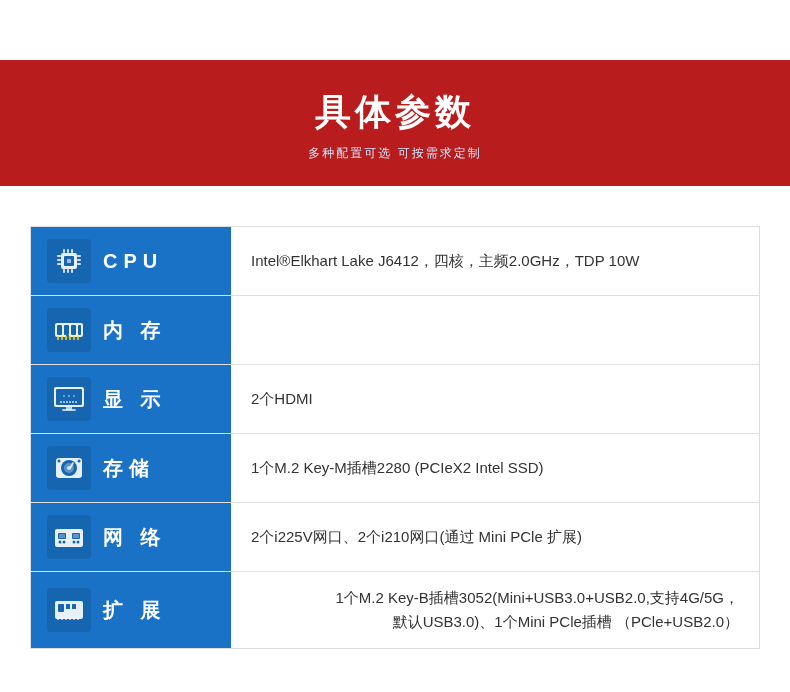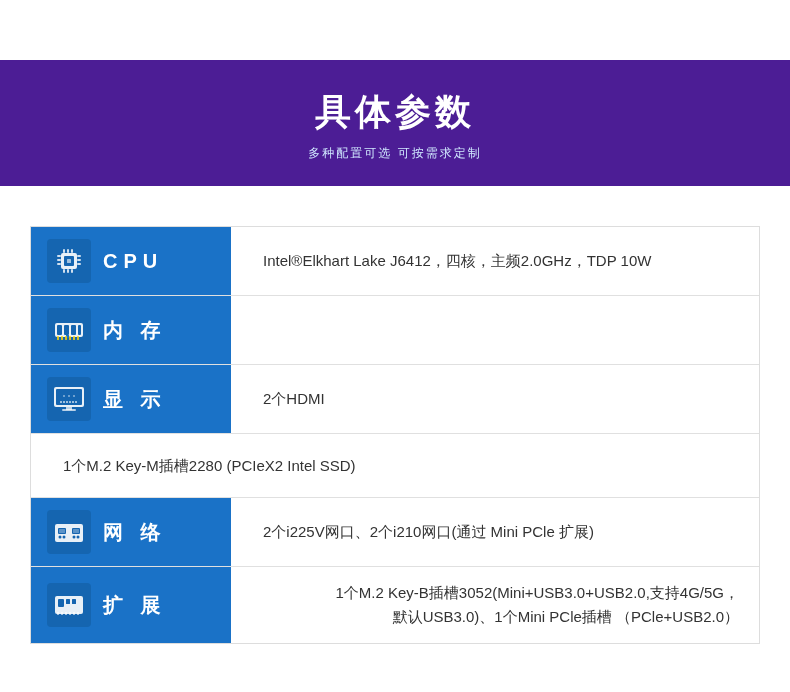--- a/index.html
+++ b/index.html
@@ -16,21 +16,21 @@
     }
 
     
     .top-space {
       height: 60px;
       background: #fff;
     }
 
     
     .header-section {
-      background: #4c1d95;
+      background: #b91c1c;
       padding: 28px 20px 24px;
       text-align: center;
     }
 
     .header-title {
       font-size: 36px;
       font-weight: bold;
       color: #fff;
       letter-spacing: 4px;
       margin-bottom: 8px;
@@ -93,21 +93,20 @@
 
     .spec-value {
       flex: 1;
       padding: 14px 20px;
       font-size: 15px;
       color: #333;
       display: flex;
       align-items: center;
       line-height: 1.6;
       background: #fff;
-      margin-left: 12px;
     }
 
     .spec-value-inner {
       width: 100%;
     }
 
     
     .icon-cpu {
       background: #1565b0;
       border-radius: 4px;
@@ -275,20 +274,38 @@
           </svg>
         </div>
         <div class="spec-name">显 示</div>
       </div>
       <div class="spec-value">
         <div class="spec-value-inner">2个HDMI</div>
       </div>
     </div>
 
     <div class="spec-row">
+      <div class="spec-label">
+        <div class="spec-icon icon-storage">
+          <svg width="34" height="34" viewBox="0 0 34 34" fill="none">
+
+            <rect x="4" y="7" width="26" height="20" rx="3" fill="white" opacity="0.9"></rect>
+
+            <circle cx="17" cy="17" r="8" fill="#1565b0"></circle>
+            <circle cx="17" cy="17" r="5" fill="white" opacity="0.3"></circle>
+            <circle cx="17" cy="17" r="2" fill="white" opacity="0.7"></circle>
+
+            <rect x="17" y="10" width="2" height="7" rx="1" fill="white" opacity="0.8" transform="rotate(30 17 17)"></rect>
+
+            <circle cx="7" cy="10" r="1.5" fill="#1565b0"></circle>
+            <circle cx="27" cy="10" r="1.5" fill="#1565b0"></circle>
+          </svg>
+        </div>
+        <div class="spec-name">存储</div>
+      </div>
       <div class="spec-value">
         <div class="spec-value-inner">1个M.2 Key-M插槽2280 (PCIeX2 Intel SSD)</div>
       </div>
     </div>
 
     <div class="spec-row">
       <div class="spec-label">
         <div class="spec-icon icon-network">
           <svg width="34" height="34" viewBox="0 0 34 34" fill="none">
 

